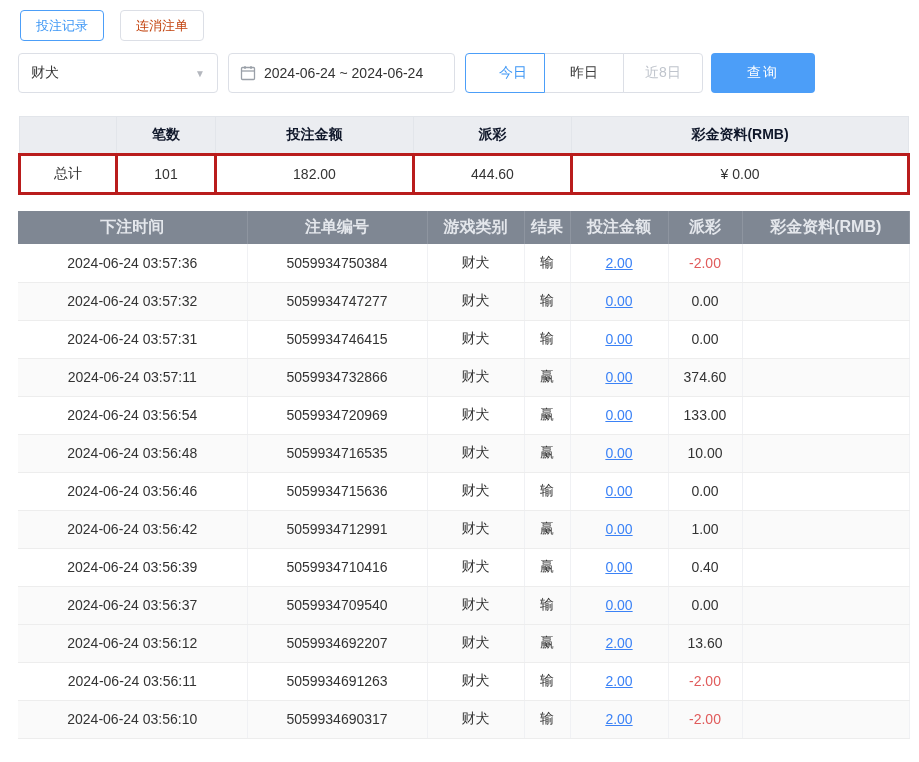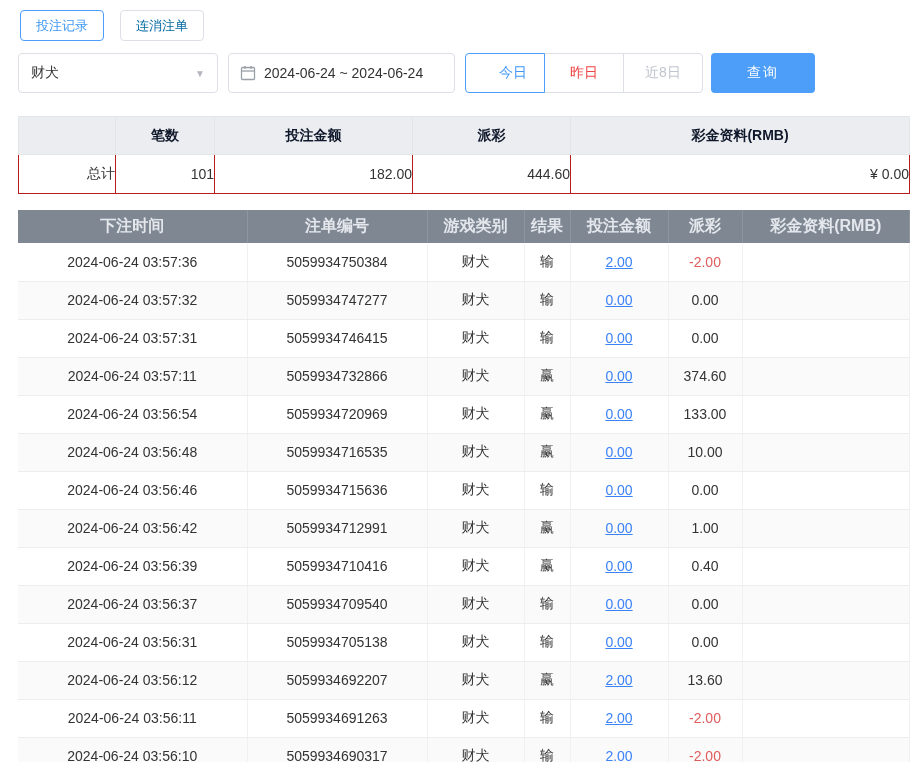--- a/index.html
+++ b/index.html
@@ -9,21 +9,21 @@
     font-family: "Liberation Sans", "DejaVu Sans", sans-serif;
     color: #333;
   }
   .page { padding: 8px 9px 0 18px; }
 
   
   .tabs-row { display: flex; gap: 16px; padding: 2px 0 12px 2px; }
   .tab {
     height: 31px; padding: 0 15px; background: #fff;
     border: 1px solid #dcdfe6; border-radius: 4px;
-    font-size: 13px; color: #0369a1; cursor: pointer;
+    font-size: 13px; color: #c2410c; cursor: pointer;
     font-family: inherit;
   }
   .tab.active { color: #3e97f5; border-color: #4c9ef8; }
 
   
   .filter-row { display: flex; align-items: center; margin-bottom: 23px; }
   .select {
     width: 200px; height: 40px; border: 1px solid #dcdfe6; border-radius: 4px;
     display: flex; align-items: center; justify-content: space-between;
     padding: 0 12px; font-size: 14px; color: #333; cursor: pointer; margin-right: 10px;
@@ -32,43 +32,43 @@
   .date-picker {
     width: 227px; height: 40px; border: 1px solid #dcdfe6; border-radius: 4px;
     display: flex; align-items: center; gap: 8px; padding: 0 11px;
     font-size: 14px; color: #333; cursor: pointer; margin-right: 10px; text-align: center;
   }
   .cal-icon { display: inline-flex; color: #9aa0a8; }
   .btn-group { display: flex; margin-right: 8px; }
   .btn-group button {
     height: 40px; width: 80px; background: #fff;
     border: 1px solid #dcdfe6; font-size: 14px; cursor: pointer;
-    margin-left: -1px; font-family: inherit; color: #ef4444;
+    margin-left: -1px; font-family: inherit; color: #404040;
   }
   .btn-group button:first-child { border-radius: 4px 0 0 4px; margin-left: 0; }
   .btn-group button:last-child { border-radius: 0 4px 4px 0; color: #bfc4cc; }
   .btn-group button.qf-active {
     color: #3e97f5; border-color: #4c9ef8; position: relative; z-index: 1; padding-left: 16px;
   }
   .query-btn {
     width: 104px; height: 40px; background: #4c9ef8; color: #fff;
     border: none; border-radius: 4px; font-size: 14px; cursor: pointer;
     font-family: inherit; letter-spacing: 2px;
   }
 
   
   table { border-collapse: collapse; width: 892px; table-layout: fixed; }
   .summary { margin-bottom: 16px; }
   .summary th {
     background: #ebedf1; height: 38px; font-size: 14px; font-weight: 700;
     color: #0f172a; border: 1px solid #e2e5ea; text-align: center;
   }
   .summary td {
-    background: #fff; height: 39px; text-align: right; font-size: 14px;
-    color: #333; border: 1px solid #b91c1c;
+    background: #fff; height: 39px; text-align: center; font-size: 14px;
+    color: #333; border: 3px solid #b91c1c;
   }
 
   
   .records th {
     background: #7f8793; color: #e4e7ec; height: 33px; font-size: 16px;
     font-weight: 700; text-align: center;
     border-right: 1px solid rgba(255,255,255,0.12);
   }
   .records td {
     height: 38px; text-align: center; font-size: 14px; color: #333;
@@ -249,29 +249,20 @@
         </tr>
         <tr class="alt">
           <td>2024-06-24 03:56:37</td>
           <td>5059934709540</td>
           <td>财犬</td>
           <td>输</td>
           <td><a class="amt-link">0.00</a></td>
           <td>0.00</td>
           <td></td>
         </tr>
-        <tr>
-          <td>2024-06-24 03:56:31</td>
-          <td>5059934705138</td>
-          <td>财犬</td>
-          <td>输</td>
-          <td><a class="amt-link">0.00</a></td>
-          <td>0.00</td>
-          <td></td>
-        </tr>
         <tr class="alt">
           <td>2024-06-24 03:56:12</td>
           <td>5059934692207</td>
           <td>财犬</td>
           <td>赢</td>
           <td><a class="amt-link">2.00</a></td>
           <td>13.60</td>
           <td></td>
         </tr>
         <tr>

